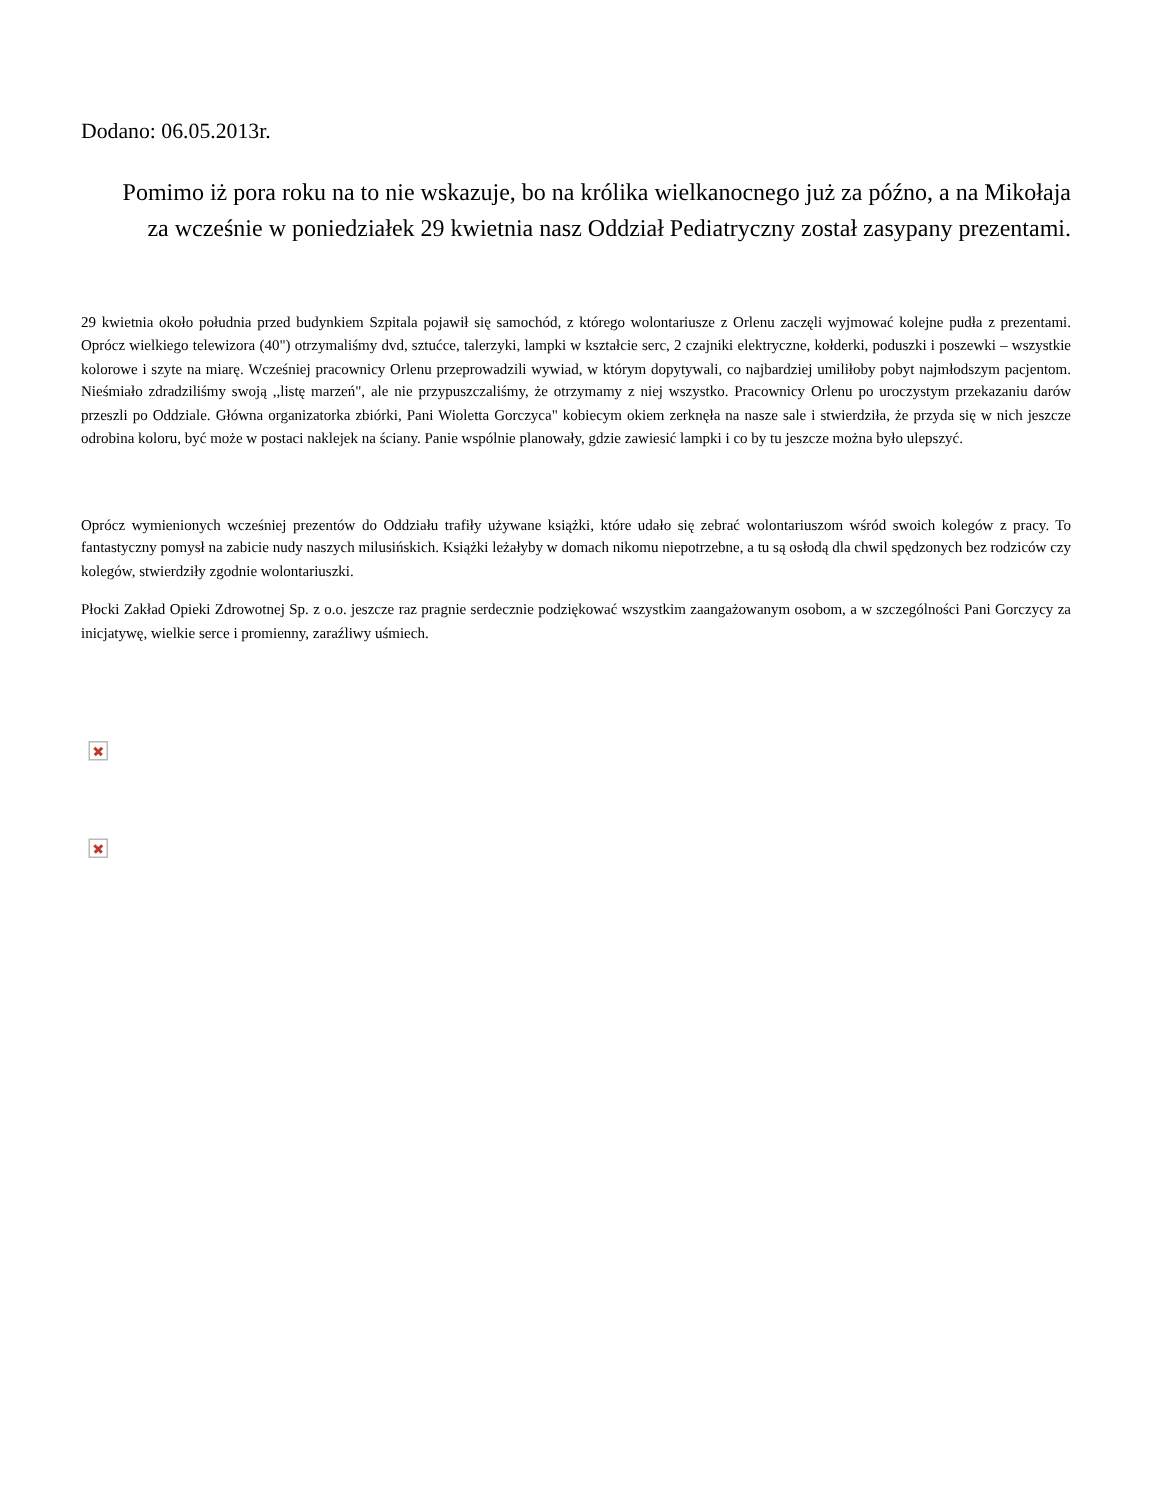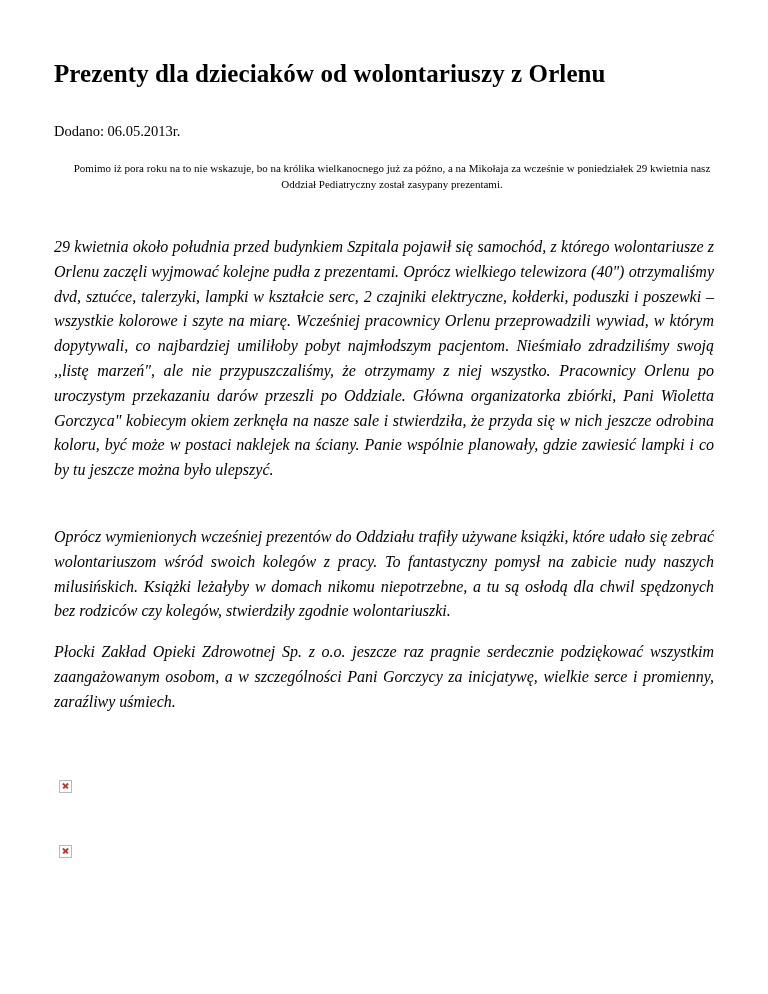--- a/index.html
+++ b/index.html
@@ -30,34 +30,33 @@
     letter-spacing: 0.1px;
     margin: 10px 0 0 0;
     max-width: 650px;
   }
   .meta-line {
     font-size: 14.5px;
     line-height: 1.45;
     margin-top: 30px;
   }
   .lead {
-    font-size: 11px;
+    font-size: 16px;
     line-height: 1.52;
     margin-top: 18px;
-    text-align: center;
+    text-align: right;
     max-width: 666px;
     margin-left: 16px;
   }
   .body-para {
-    font-size: 16px;
+    font-size: 10px;
     line-height: 1.55;
     text-align: justify;
     text-justify: inter-word;
     max-width: 666px;
-    font-style: italic;
   }
   .gap-big { margin-top: 42px; }
   .gap-mid { }
   .broken-img {
     width: 13px;
     height: 13px;
     border: 1px solid #b9b9b9;
     background: #ffffff;
     display: inline-block;
     position: relative;
@@ -77,21 +76,20 @@
   .broken-img::after  { transform: rotate(-45deg); }
   .img-slot { margin-left: 5px; }
   .img-slot-1 { margin-top: 64px; }
   .img-slot-2 { margin-top: 47px; }
 </style>
 </head>
 <body>
 
 <div class="page">
 
-  <h1 class="doc-title">Prezenty dla dzieciaków od wolontariuszy z Orlenu</h1>
 
   <p class="meta-line">Dodano: 06.05.2013r.</p>
 
   <p class="lead">Pomimo iż pora roku na to nie wskazuje, bo na królika wielkanocnego już za późno, a na Mikołaja za wcześnie w poniedziałek 29 kwietnia nasz Oddział Pediatryczny został zasypany prezentami.</p>
 
   <p class="body-para gap-big">29 kwietnia około południa przed budynkiem Szpitala pojawił się samochód, z którego wolontariusze z Orlenu zaczęli wyjmować kolejne pudła z prezentami. Oprócz wielkiego telewizora (40") otrzymaliśmy dvd, sztućce, talerzyki, lampki w kształcie serc, 2 czajniki elektryczne, kołderki, poduszki i poszewki – wszystkie kolorowe i szyte na miarę. Wcześniej pracownicy Orlenu przeprowadzili wywiad, w którym dopytywali, co najbardziej umiliłoby pobyt najmłodszym pacjentom. Nieśmiało zdradziliśmy swoją ,,listę marzeń", ale nie przypuszczaliśmy, że otrzymamy z niej wszystko. Pracownicy Orlenu po uroczystym przekazaniu darów przeszli po Oddziale. Główna organizatorka zbiórki, Pani Wioletta Gorczyca" kobiecym okiem zerknęła na nasze sale i stwierdziła, że przyda się w nich jeszcze odrobina koloru, być może w postaci naklejek na ściany. Panie wspólnie planowały, gdzie zawiesić lampki i co by tu jeszcze można było ulepszyć.</p>
 
   <p class="body-para gap-big">Oprócz wymienionych wcześniej prezentów do Oddziału trafiły używane książki, które udało się zebrać wolontariuszom wśród swoich kolegów z pracy. To fantastyczny pomysł na zabicie nudy naszych milusińskich. Książki leżałyby w domach nikomu niepotrzebne, a tu są osłodą dla chwil spędzonych bez rodziców czy kolegów, stwierdziły zgodnie wolontariuszki.</p>
 
   <p class="body-para gap-mid">Płocki Zakład Opieki Zdrowotnej Sp. z o.o. jeszcze raz pragnie serdecznie podziękować wszystkim zaangażowanym osobom, a w szczególności Pani Gorczycy za inicjatywę, wielkie serce i promienny, zaraźliwy uśmiech.</p>

